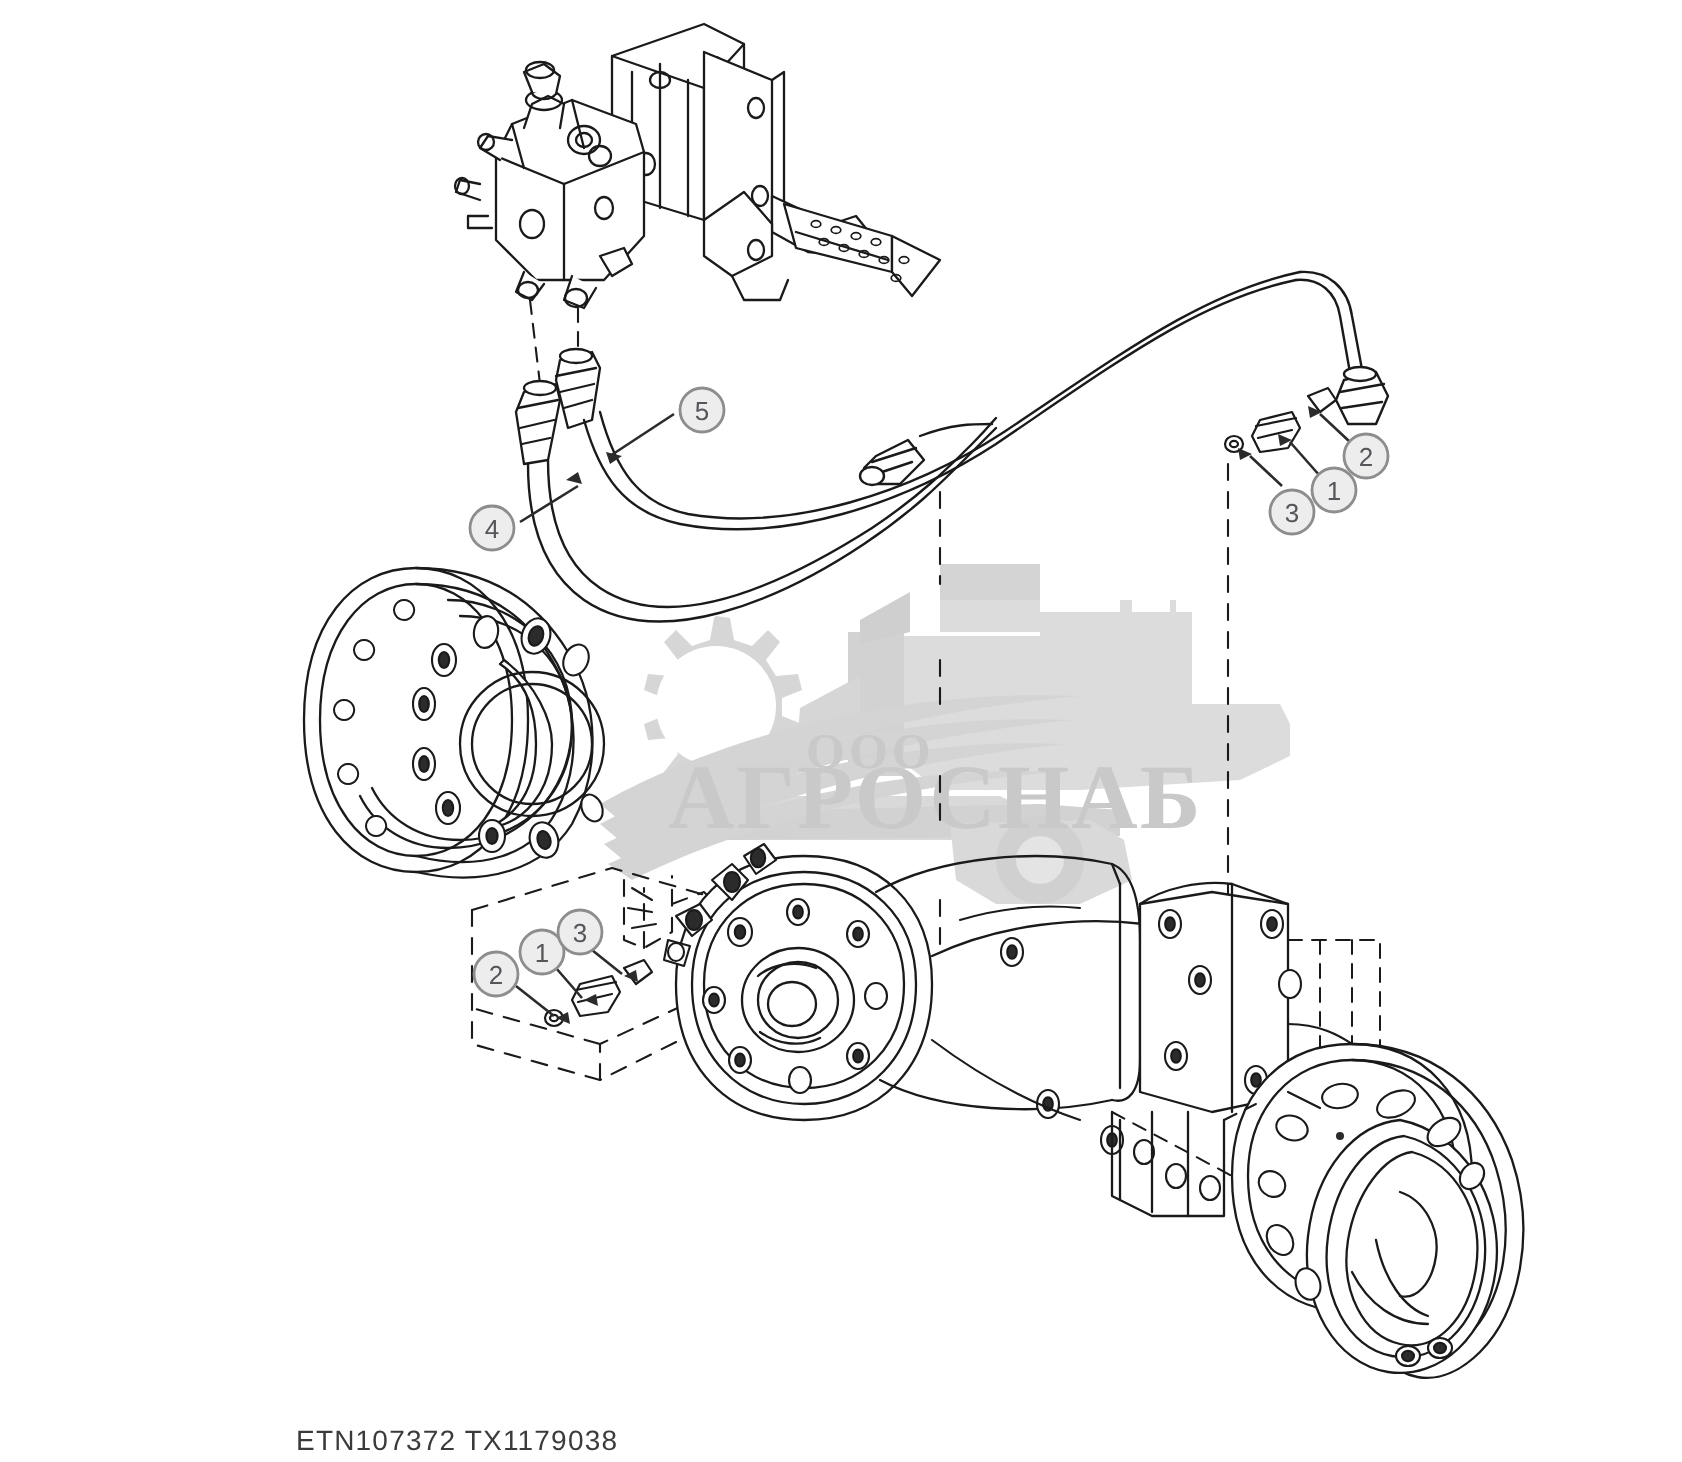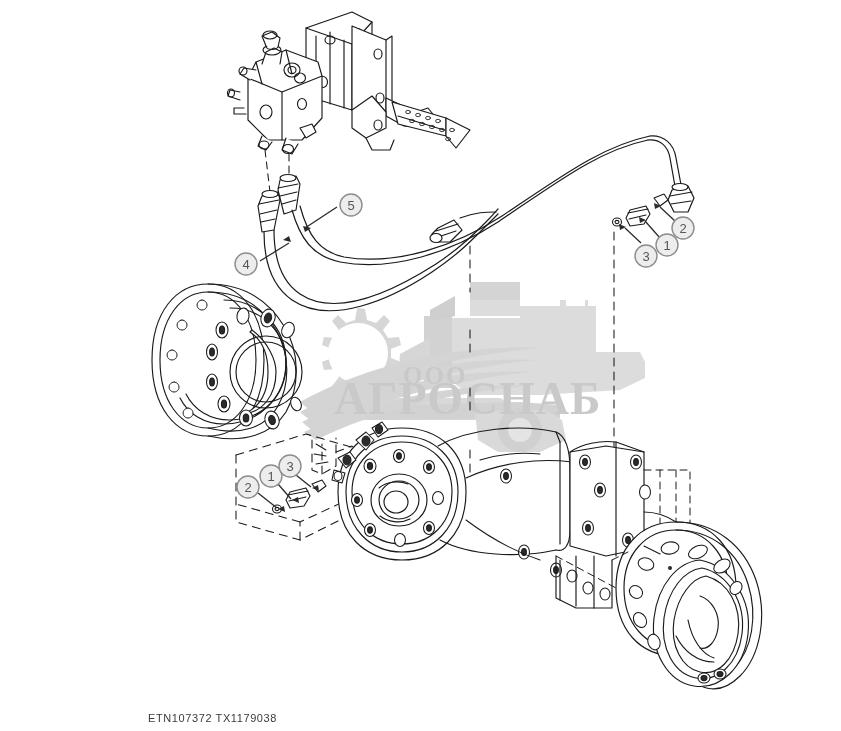--- a/index.html
+++ b/index.html
@@ -27,21 +27,21 @@
     top: 0;
     width: 841px;
     height: 731px;
     display: block;
   }
   .caption {
     position: absolute;
     left: 148px;
     top: 712px;
     font-family: "Liberation Sans", sans-serif;
-    font-size: 11px;
+    font-size: 14px;
     letter-spacing: 0.6px;
     color: #3b3b3b;
     white-space: nowrap;
   }
   .callout-text {
     font-family: "Liberation Sans", sans-serif;
     font-size: 13px;
     fill: #55565a;
   }
   .wm-text {

